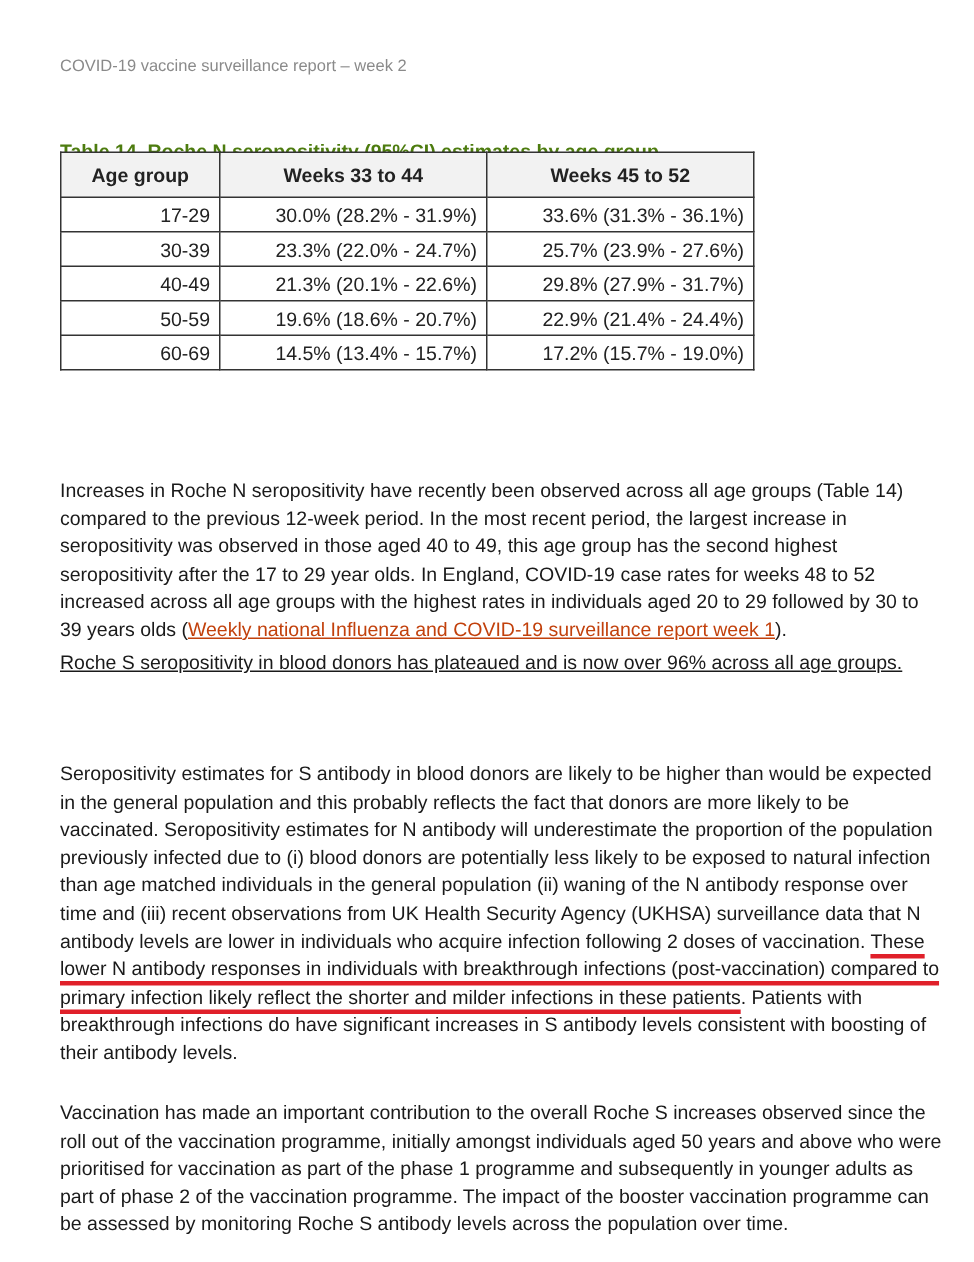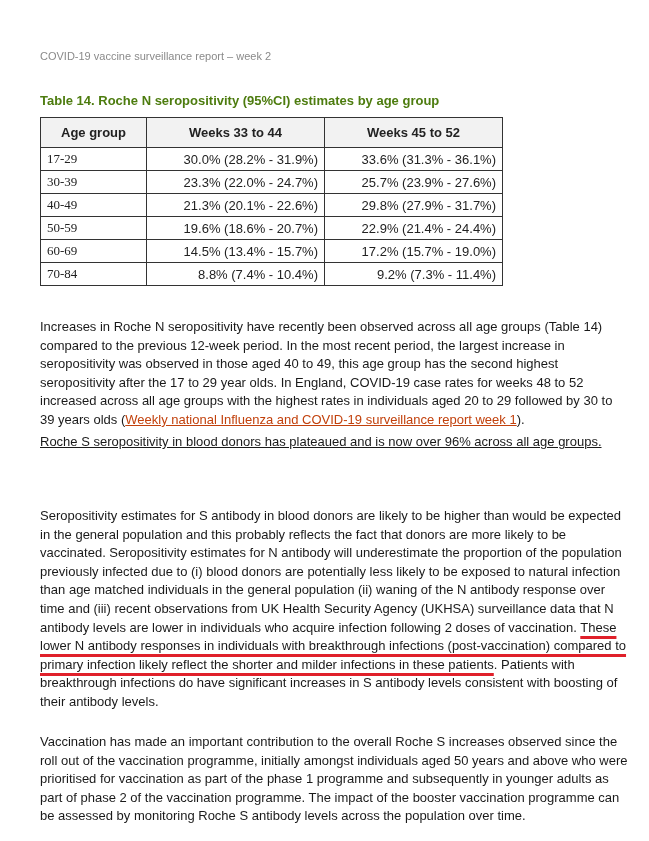--- a/index.html
+++ b/index.html
@@ -1,23 +1,23 @@
 <!DOCTYPE html>
 <html><head>
   <meta charset="utf-8">
   <style>
     html, body { margin: 0; padding: 0; background: #ffffff; }
     body { width: 649px; height: 841px; position: relative; overflow: hidden; font-family: "Liberation Sans", sans-serif; color: #1a1a1a; }
-    .running-header { position: absolute; left: 40px; top: 50px; font-size: 11px; color: #8a8a8a; }
+    .running-header { position: absolute; left: 40px; top: 38px; font-size: 11px; color: #8a8a8a; }
     .table-caption { position: absolute; left: 40px; top: 93px; font-size: 13px; font-weight: bold; color: #4d7c0f; }
-    table.data-table { position: absolute; left: 40px; top: 117px; border-collapse: collapse; font-size: 13px; color: #222; }
+    table.data-table { position: absolute; left: 40px; top: 101px; border-collapse: collapse; font-size: 13px; color: #222; }
     table.data-table th, table.data-table td { border: 1px solid #333; padding: 0 6px; }
     table.data-table th { background: #f2f2f2; font-weight: bold; height: 29px; text-align: center; }
     table.data-table td { height: 22px; }
-    table.data-table td.age { text-align: left; font-family: Liberation Serif, serif; }
+    table.data-table td.age { text-align: right; }
     table.data-table td.val { text-align: right; }
     .col-age { width: 93px; }
     .col-w1 { width: 165px; }
     .col-w2 { width: 165px; }
     .para { position: absolute; left: 40px; width: 590px; font-size: 13px; line-height: 18.6px; color: #1a1a1a; margin: 0; }
     .p1 { top: 318px; }
     .p2 { top: 433px; text-decoration: underline; }
     .p3 { top: 487px; margin-top: 20px; }
     .p4 { top: 733px; }
     a.report-link { color: #c2410c; text-decoration: underline; text-align: center; }
@@ -57,25 +57,20 @@
     <tr>
       <td class="age">50-59</td>
       <td class="val">19.6% (18.6% - 20.7%)</td>
       <td class="val">22.9% (21.4% - 24.4%)</td>
     </tr>
     <tr>
       <td class="age">60-69</td>
       <td class="val">14.5% (13.4% - 15.7%)</td>
       <td class="val">17.2% (15.7% - 19.0%)</td>
     </tr>
-    <tr>
-      <td class="age">70-84</td>
-      <td class="val">8.8% (7.4% - 10.4%)</td>
-      <td class="val">9.2% (7.3% - 11.4%)</td>
-    </tr>
   </tbody>
 </table>
 
 <p class="para p1"><span>Increases in Roche N seropositivity have recently been observed across all age groups (Table 14) compared to the previous 12-week period. In the most recent period,  the largest increase in seropositivity was observed in those aged 40 to 49, this age group has the second highest seropositivity after the 17 to 29 year olds. In England, COVID-19 case rates for weeks 48 to 52 increased across all age groups with the highest rates in individuals aged 20 to 29 followed by 30 to 39 years olds (</span><a class="report-link">Weekly national Influenza and COVID-19 surveillance report week 1</a><span>).</span></p>
 
 <p class="para p2">Roche S seropositivity in blood donors has plateaued and is now over 96% across all age groups.</p>
 
 <p class="para p3"><span>Seropositivity estimates for S antibody in blood donors are likely to be higher than would be expected in the general population and this probably reflects the fact that donors are more likely to be vaccinated.  Seropositivity estimates for N antibody will underestimate the proportion of the population previously infected due to (i) blood donors are potentially less likely to be exposed to natural infection than age matched individuals in the general population (ii) waning of the N antibody response over time and (iii) recent observations from UK Health Security Agency (UKHSA) surveillance data that N antibody levels are lower in individuals who acquire infection following 2 doses of vaccination. </span><span class="red-underline">These lower N antibody responses in individuals with breakthrough infections (post-vaccination) compared to primary infection likely reflect the shorter and milder infections in these patients</span><span>. Patients with breakthrough infections do have significant increases in S antibody levels consistent with boosting of their antibody levels.</span></p>
 
 <p class="para p4">Vaccination has made an important contribution to the overall Roche S increases observed since the roll out of the vaccination programme, initially amongst individuals aged 50 years and above who were prioritised for vaccination as part of the phase 1 programme and subsequently in younger adults as part of phase 2 of the vaccination programme. The impact of the booster vaccination programme can be assessed by monitoring Roche S antibody levels across the population over time.</p>

